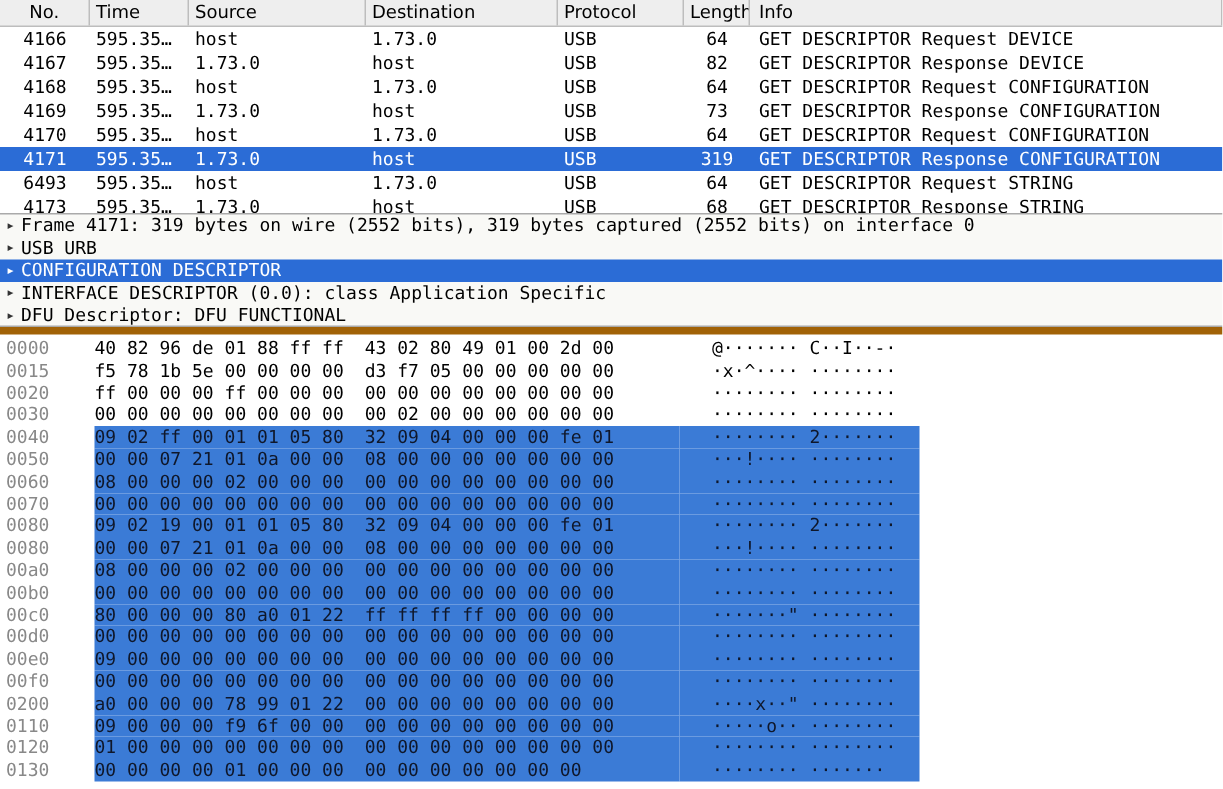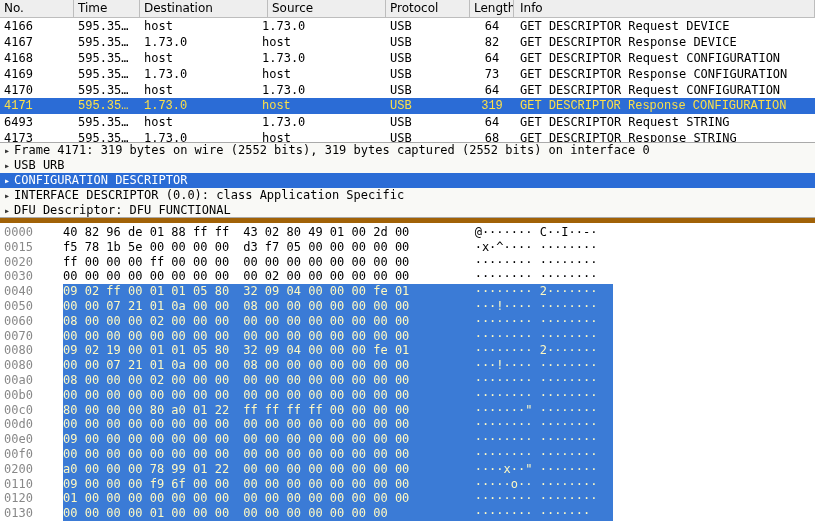--- a/index.html
+++ b/index.html
@@ -5,52 +5,52 @@
   * { box-sizing: border-box; margin: 0; padding: 0; }
   html, body { width: 815px; height: 526px; overflow: hidden; background: #fff; font-family: "DejaVu Sans Mono", "Liberation Mono", Consolas, monospace; font-size: 12px; color: #000; }
   .pane { border-top: 5px solid #a16207; }
   
   .pkt-head { display: flex; background: #eeeeee; border-bottom: 1px solid #bdbdbd; height: 18px; user-select: none; }
   .pkt-head .col { border-right: 1px solid #bdbdbd; padding: 1px 4px; white-space: nowrap; overflow: hidden; font-family: "DejaVu Sans", "Liberation Sans", Arial, sans-serif; font-size: 12px; }
   .pkt-body { height: 124px; overflow: hidden; font-size: 12px; line-height: 16px; background: #fff; position: relative; }
   .pkt-row { display: flex; height: 16px; white-space: nowrap; }
   .pkt-row .cell { padding: 0 4px; overflow: hidden; white-space: nowrap; }
   .pkt-row.sel { background: #2b6cd6; color: #fff; }
-  .pkt-row.sel .cell { color: #fde047; font-family: Liberation Mono, monospace; }
-  .c-no   { width: 74px; text-align: left; }
+  .pkt-row.sel .cell { color: #ffffff; }
+  .c-no   { width: 60px; text-align: center; }
   .c-time { width: 66px; }
   .c-src  { width: 118px; }
   .c-dst  { width: 128px; }
   .c-prot { width: 84px; }
   .c-len  { width: 44px; text-align: center; }
   .c-info { flex: 1; padding-left: 6px !important; }
   .tree-rule { border-top: 2px solid #bbb; }
   
   .detail { background: #f9f9f6; height: 76px; overflow: hidden; border-top: 1px solid #aaa; border-bottom: 1px solid #aaa; font-size: 12px; line-height: 15px; }
   .detail .row { display: flex; align-items: center; height: 15px; padding-left: 2px; }
   .detail .row.sel { background: #2b6cd6; color: #fff; }
   .tri { display: inline-block; width: 10px; text-align: center; font-size: 10px; color: #333; margin-right: 2px; }
   .detail .row.sel .tri { color: #fff; }
   
   .hex { font-size: 12px; line-height: 15px; letter-spacing: 0; background: #fff; padding-top: 2px; }
   .hex .hrow { display: flex; height: 14.8px; }
   .hex .off { width: 48px; color: #888; padding-left: 4px; }
   .hex .bytes { width: 390px; white-space: pre; margin-left: 15px; }
   .hex .ascii { width: 160px; white-space: pre; }
-  .hex .hrow.hl .bytes, .hex .hrow.hl .ascii { background: #3b7bd6; color: #fef9c3; }
+  .hex .hrow.hl .bytes, .hex .hrow.hl .ascii { background: #3b7bd6; color: #0f172a; }
   .hex .gap { display:inline-block; width:14px; }
 </style>
 </head>
 <body>
 
 <div class="pkt-head">
   <div class="col c-no">No.</div>
   <div class="col c-time">Time</div>
+  <div class="col c-src">Source</div>
   <div class="col c-dst">Destination</div>
-  <div class="col c-src">Source</div>
   <div class="col c-prot">Protocol</div>
   <div class="col c-len">Length</div>
   <div class="col c-info">Info</div>
 </div>
 <div class="pkt-body" id="pkt-body">
     <div class="pkt-row">
       <div class="cell c-no">4166</div>
       <div class="cell c-time">595.35…</div>
       <div class="cell c-src">host</div>
       <div class="cell c-dst">1.73.0</div>

